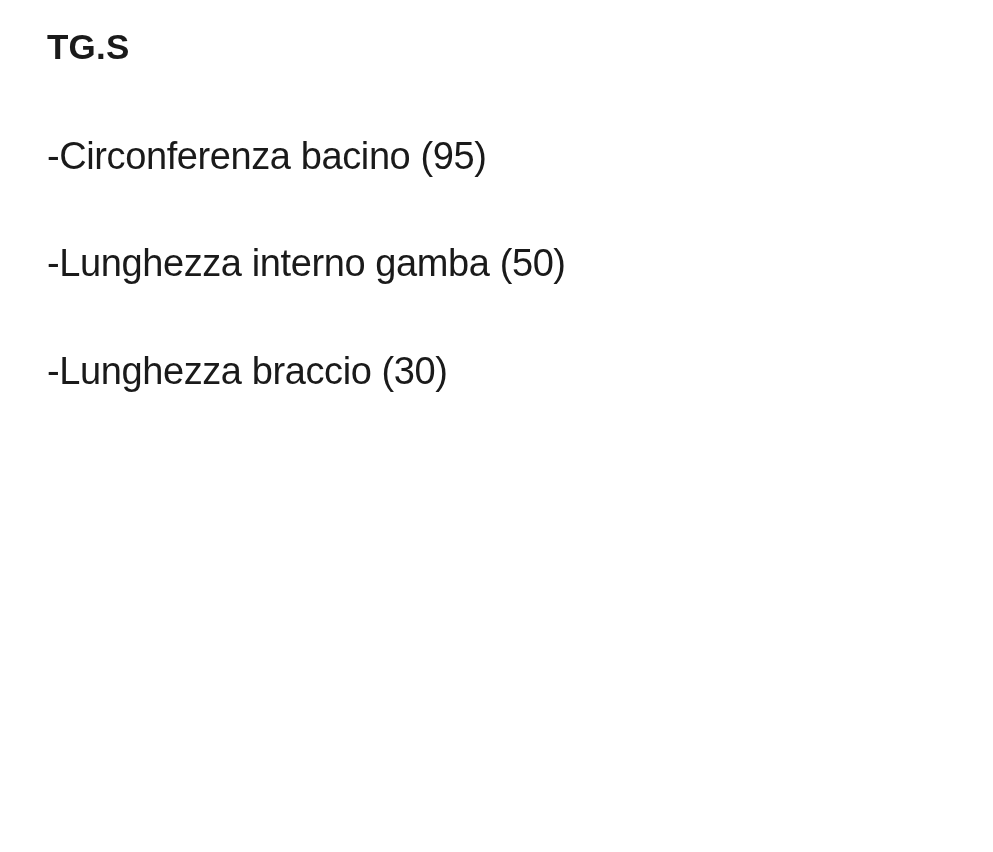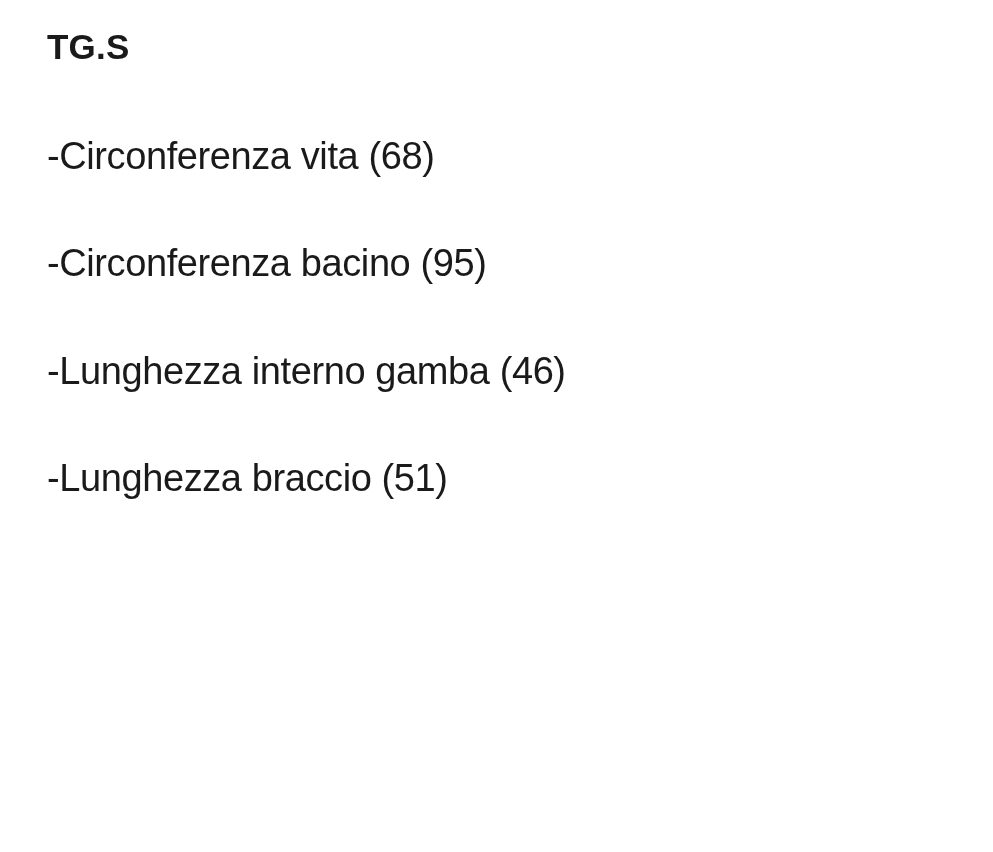--- a/index.html
+++ b/index.html
@@ -42,21 +42,20 @@
   }
 </style>
 </head>
 <body>
 
 <main class="doc">
   <h2 class="size-title">TG.S</h2>
 
 
 
-  <p class="measurement-line">-Circonferenza vita (68)</p>
 
   <p class="measurement-line">-Circonferenza bacino (95)</p>
 
 
-  <p class="measurement-line">-Lunghezza interno gamba (46)</p>
+  <p class="measurement-line">-Lunghezza interno gamba (50)</p>
 
-  <p class="measurement-line">-Lunghezza braccio (51)</p>
+  <p class="measurement-line">-Lunghezza braccio (30)</p>
 </main>
 
 </body></html>

